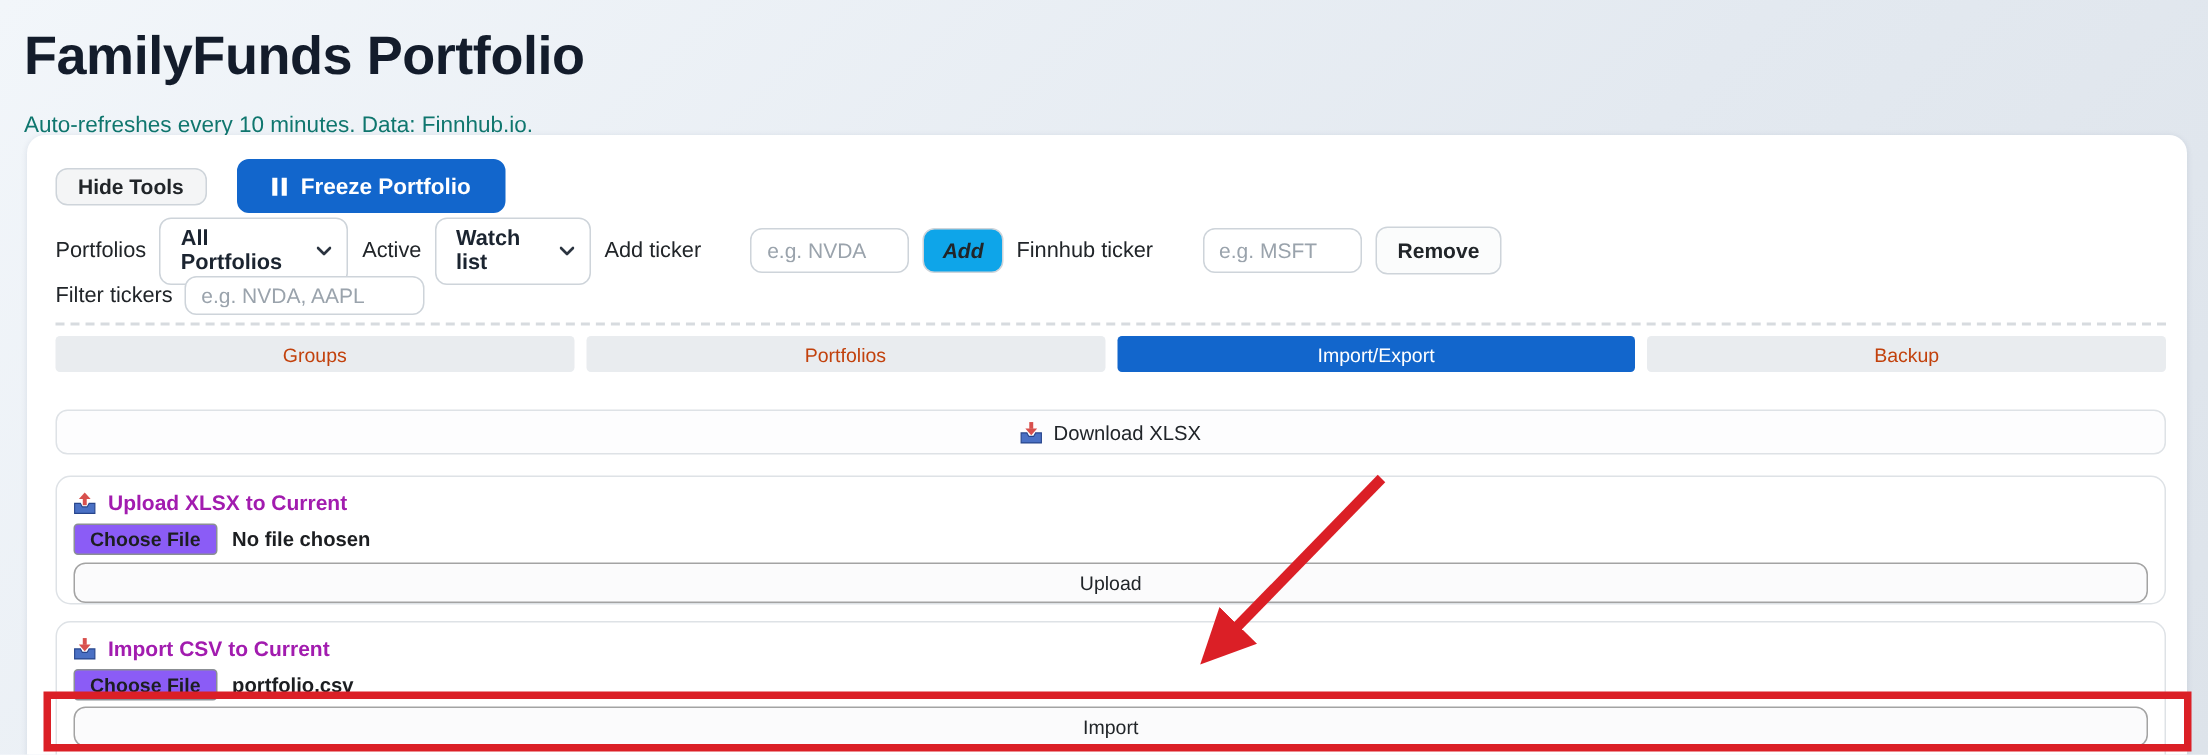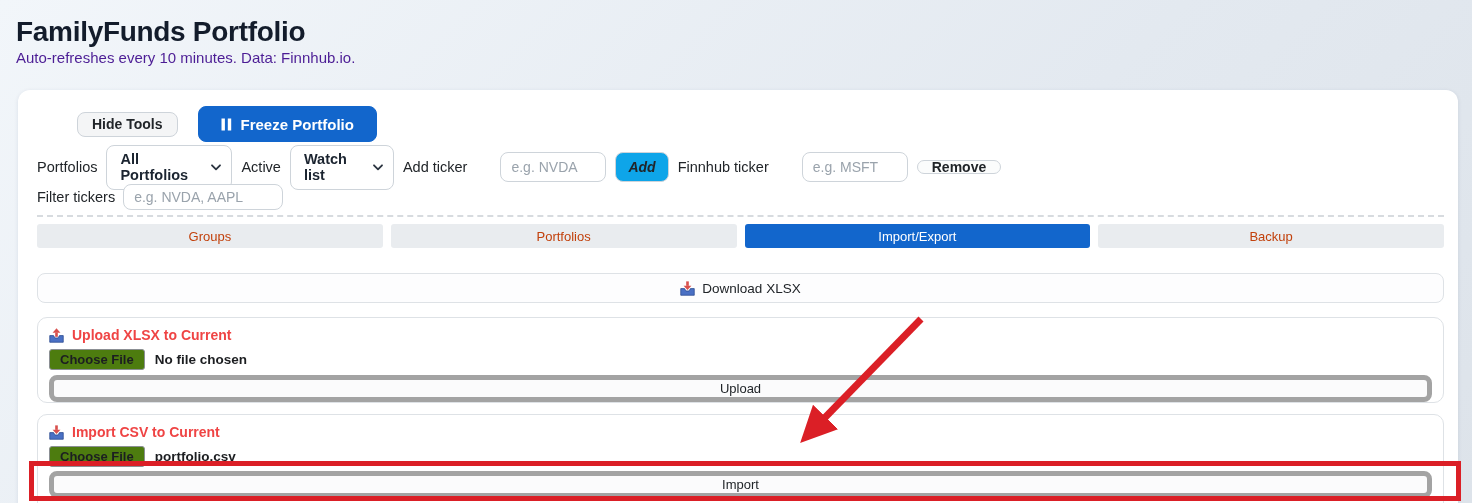--- a/index.html
+++ b/index.html
@@ -5,39 +5,39 @@
   * { box-sizing: border-box; margin: 0; padding: 0; }
   html, body {
     width: 1472px; height: 503px;
     overflow: hidden;
     font-family: "Liberation Sans", "DejaVu Sans", sans-serif;
     background: linear-gradient(135deg, #f2f6fa 0%, #e3e9f0 60%, #dde3ea 100%);
     position: relative;
   }
   .header { padding: 16px 16px 0 16px; }
   .page-title {
-    font-size: 28px; font-weight: 700; color: #131c2b; letter-spacing: -0.3px;
-  }
-  .page-subtitle { margin-top: 1px; font-size: 15px; color: #4c1d95; }
+    font-size: 36px; font-weight: 700; color: #131c2b; letter-spacing: -0.3px;
+  }
+  .page-subtitle { margin-top: 17px; font-size: 15px; color: #0f766e; }
   .card {
     position: absolute; left: 18px; right: 14px; top: 90px; height: 480px;
     background: #ffffff; border-radius: 12px 12px 0 0;
     box-shadow: 0 1px 4px rgba(20,40,80,0.10);
     padding: 16px 14px 0 19px;
   }
   .row { display: flex; align-items: center; }
   
   .row-top { gap: 20px; height: 36px; }
   .btn {
     display: inline-flex; align-items: center; justify-content: center;
     border: 1px solid #ced4da; background: #f4f5f6; color: #212529;
     border-radius: 8px; font-size: 14px; font-weight: 700;
     padding: 4px 14px; cursor: pointer; font-family: inherit;
   }
-  .btn-hide { height: 25px; margin-left: 40px; }
+  .btn-hide { height: 25px; }
   .btn-freeze {
     background: #1266cc; border-color: #1266cc; color: #ffffff;
     height: 36px; padding: 6px 22px; gap: 9px; font-size: 15px;
   }
   
   .row-controls { margin-top: 10px; height: 30px; gap: 9px; font-size: 14.5px; color: #212529; }
   .row-filter { margin-top: 2px; height: 26px; gap: 8px; font-size: 14.5px; color: #212529; }
   .ctl-label { white-space: nowrap; }
   .sel {
     display: inline-flex; align-items: center; justify-content: center;
@@ -49,21 +49,21 @@
   .sel-active { width: 104px; }
   .txt {
     border: 1px solid #ced4da; border-radius: 8px; background: #fff;
     height: 30px; padding: 0 10px; font-size: 14px; color: #212529;
     font-family: inherit; outline: none;
   }
   .txt::placeholder { color: #9aa3ac; }
   .txt-add, .txt-remove { width: 106px; margin-left: 24px; }
   .txt-filter { width: 160px; height: 26px; }
   .btn-add { height: 30px; padding: 4px 12px; background: #0ea5e9; font-style: italic; }
-  .btn-remove { height: 14px; padding: 4px 14px; background: #fbfcfc; }
+  .btn-remove { height: 32px; padding: 4px 14px; background: #fbfcfc; }
   .dashed-divider { margin-top: 5px; border-top: 2px dashed #d7dbdf; }
   
   .tabs { margin-top: 7px; display: flex; gap: 8px; height: 24px; }
   .tab {
     flex: 1; display: flex; align-items: center; justify-content: center;
     background: #e9ecef; color: #c2410c; font-size: 13px;
     border-radius: 3px; cursor: pointer;
   }
   .tab.active { background: #1266cc; color: #ffffff; }
   
@@ -76,33 +76,33 @@
   }
   
   .section {
     border: 1px solid #dee2e6; border-radius: 10px; background: #fff;
     padding: 9px 11px 6px 11px;
   }
   .section-upload { margin-top: 14px; height: 86px; }
   .section-import { margin-top: 11px; height: 120px; }
   .section-title {
     display: flex; align-items: center; gap: 8px;
-    font-size: 14px; font-weight: 700; color: #ef4444;
+    font-size: 14px; font-weight: 700; color: #a21caf;
   }
   .file-row { margin-top: 6px; display: flex; align-items: center; gap: 10px; }
   .choose-file-btn {
-    border: 1px solid #8b8f94; background: #4d7c0f; border-radius: 3px;
+    border: 1px solid #8b8f94; background: #8b5cf6; border-radius: 3px;
     font-size: 13px; font-weight: 600; color: #1c1e21;
     padding: 2px 10px; height: 21px; display: inline-flex; align-items: center;
     cursor: pointer; font-family: inherit;
   }
   .file-status { font-size: 13.5px; font-weight: 600; color: #1c1e21; }
   .submit-btn {
     margin-top: 5px; width: 100%; height: 27px;
-    border: 5px solid #a3a3a3; background: #fbfbfc; border-radius: 8px;
+    border: 1px solid #a3a3a3; background: #fbfbfc; border-radius: 8px;
     font-size: 13px; color: #212529; cursor: pointer; font-family: inherit;
   }
   .import-submit-wrap { margin-top: 4px; }
   
   .annot-rect {
     position: absolute; left: 29px; top: 461px; width: 1432px; height: 40px;
     border: 5px solid #db1f26; z-index: 40; pointer-events: none;
   }
   .annot-arrow {
     position: absolute; left: 0; top: 0; width: 1472px; height: 503px;

